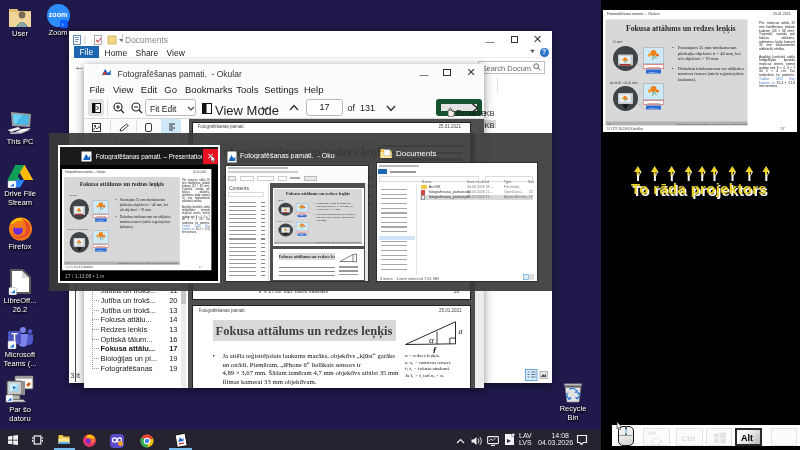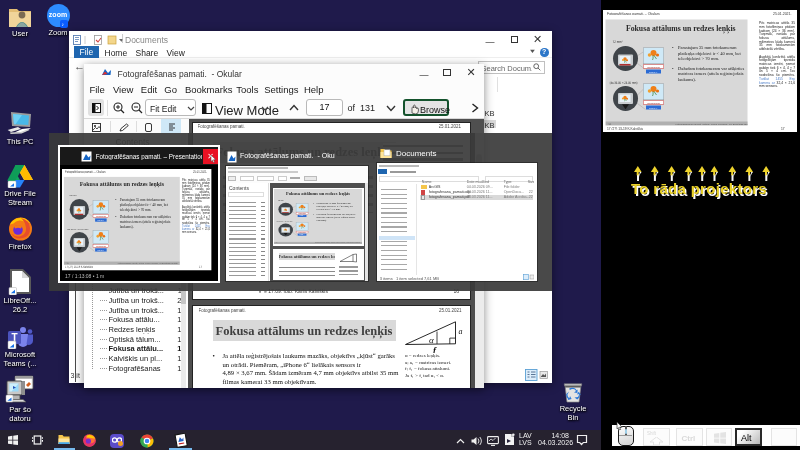--- a/index.html
+++ b/index.html
@@ -11,21 +11,21 @@
 #rmon{position:absolute;left:601px;top:0;width:199px;height:450px;background:#000}
 
 .dico{position:absolute;width:44px;text-align:center}
 .dico .lb{color:#fff;font-size:7.5px;line-height:8.6px;text-shadow:0 1px 2px #000,1px 1px 2px #000;margin-top:2px}
 .dico .ic{margin:0 auto;position:relative}
 
 .win{position:absolute;background:#fff;box-shadow:0 2px 9px rgba(0,0,0,.45)}
 .tbtn{position:absolute;color:#444;font-size:9px;line-height:9px}
 
 .tiny{overflow:hidden;white-space:nowrap}
-.tocr{position:absolute;left:8px;width:97px;height:9.7px}
+.tocr{position:absolute;left:0;width:97px;height:9.7px}
 .tocr s1{position:absolute;left:17px;top:0;width:64px;overflow:hidden;white-space:nowrap;display:block}
 .tocr s1:before{content:"";position:absolute}
 .tocr s2{position:absolute;right:3px;top:0}
 .tocr:before{content:"";position:absolute;left:8px;top:4px;width:7px;border-top:1px dotted #999}
 .key{position:absolute;top:427.5px;height:18.7px;border:1px solid #e4e4e4;background:#fcfcfc}
 .presview{position:absolute;width:388px;height:244.4px;background:#fff;transform-origin:0 0}
 .slide1{position:absolute;width:301px;height:212px;background:#d8d8d8;overflow:hidden;transform-origin:0 0}
 .card{position:absolute;width:42px;height:33px;background:#cfe9f7;border:1px solid #999;overflow:hidden;text-align:center}
 #rcontent .presview .slide1{width:284px}
 </style></head>
@@ -261,21 +261,21 @@
         <path d="M1 1 l3 3 l3 -3" stroke="#444" stroke-width="1.2" fill="none"></path>
       </svg>
     <svg class="abs" style="left:205.5px;top:40.5px" width="10" height="7" viewBox="0 0 10 7">
         <path d="M1 6 l4 -4.5 l4 4.5" stroke="#333" stroke-width="1.4" fill="none"></path>
       </svg>
     <div class="abs" style="left:222.5px;top:35.5px;width:37px;height:17px;background:#fff;border:1px solid #b9b9b9;border-radius:3px;font-size:9px;color:#111;text-align:center;line-height:15px">17</div>
     <div class="abs" style="left:264px;top:39px;font-size:9px;color:#222">of&nbsp;&nbsp;131</div>
     <svg class="abs" style="left:302.5px;top:41px" width="10" height="7" viewBox="0 0 10 7">
         <path d="M1 1 l4 4.5 l4 -4.5" stroke="#333" stroke-width="1.4" fill="none"></path>
       </svg>
-    <div class="abs" style="left:319px;top:35.5px;width:46px;height:17px;background:#e4e4e4;border:2px solid #14532d;border-radius:3px;font-size:9.5px;color:#111">
+    <div class="abs" style="left:352px;top:35.5px;width:46px;height:17px;background:#e4e4e4;border:5px solid #14532d;border-radius:3px;font-size:9.5px;color:#111">
       <svg class="abs" style="left:4px;top:3px" width="10" height="10" viewBox="0 0 10 10">
           <path d="M3 9 V4 q0 -1 .8 -1 q.8 0 .8 1 V2 q0 -1 .8 -1 q.8 0 .8 1 v2 q0 -1 .8 -1 q.8 0 .8 1 v1 q0 -1 .8 -1 q.8 0 .8 1 v2 q0 3 -3 3 z" fill="#f5f0e8" stroke="#444" stroke-width="0.8"></path>
         </svg>
       <span class="abs" style="left:15.5px;top:3.5px;font-size:9px">Browse</span>
     </div>
     <svg class="abs" style="left:387px;top:39px" width="8" height="10" viewBox="0 0 8 10">
         <path d="M1.5 1 l5 4 l-5 4" stroke="#222" stroke-width="1.4" fill="none"></path>
       </svg>
 
     <div class="abs" style="left:0;top:55px;width:400px;height:269.5px;background:#4f4f4f"></div>
@@ -326,21 +326,21 @@
         </div>
       <div class="tocr" style="top:53.4px">
           <s1>Optiskā tālum...</s1>
           <s2>16</s2>
         </div>
       <div class="tocr" style="top:63.1px;font-weight:bold">
           <s1>Fokusa attālu...</s1>
           <s2>17</s2>
         </div>
       <div class="tocr" style="top:72.8px">
-          <s1>Kalviškis un pl...</s1>
+          <s1>Bioloģijas un pl...</s1>
           <s2>19</s2>
         </div>
       <div class="tocr" style="top:82.5px">
           <s1>Fotografēšanas</s1>
           <s2>19</s2>
         </div>
     </div>
     <div class="abs" style="left:97.5px;top:69px;width:5px;height:255.5px;background:#ececec"></div>
     <div class="abs" style="left:97.5px;top:180px;width:5px;height:60px;background:#c6c6c6"></div>
 
@@ -752,17 +752,17 @@
     </div>
     <div class="key" style="left:676px;width:26.5px">
       <div class="abs" style="left:4.5px;top:5px;font-size:8px;font-weight:bold;color:#dadada">Ctrl</div>
     </div>
     <div class="key" style="left:705.6px;width:26.5px">
       <svg class="abs" style="left:7px;top:3.5px" width="12" height="12" viewBox="0 0 10 10">
         <path d="M0 1.4 L4.4 0.8 V4.7 H0 z M5.2 0.7 L10 0 V4.7 H5.2 z M0 5.5 H4.4 V9.3 L0 8.7 z M5.2 5.5 H10 V10 L5.2 9.4 z" fill="#e3e3e3"></path>
       </svg>
     </div>
     <div class="key" style="left:735px;width:26.5px;border:2px solid #2a2a2a;background:linear-gradient(135deg,#ffffff 20%,#b9b9b9)">
-      <div class="abs" style="left:4px;top:3.5px;font-size:9px;font-weight:normal;color:#000">Alt</div>
+      <div class="abs" style="left:4px;top:3.5px;font-size:9px;font-weight:bold;color:#000">Alt</div>
     </div>
     <div class="key" style="left:770.6px;width:26.5px"></div>
   </div>
 </div>
 
 </body></html>

